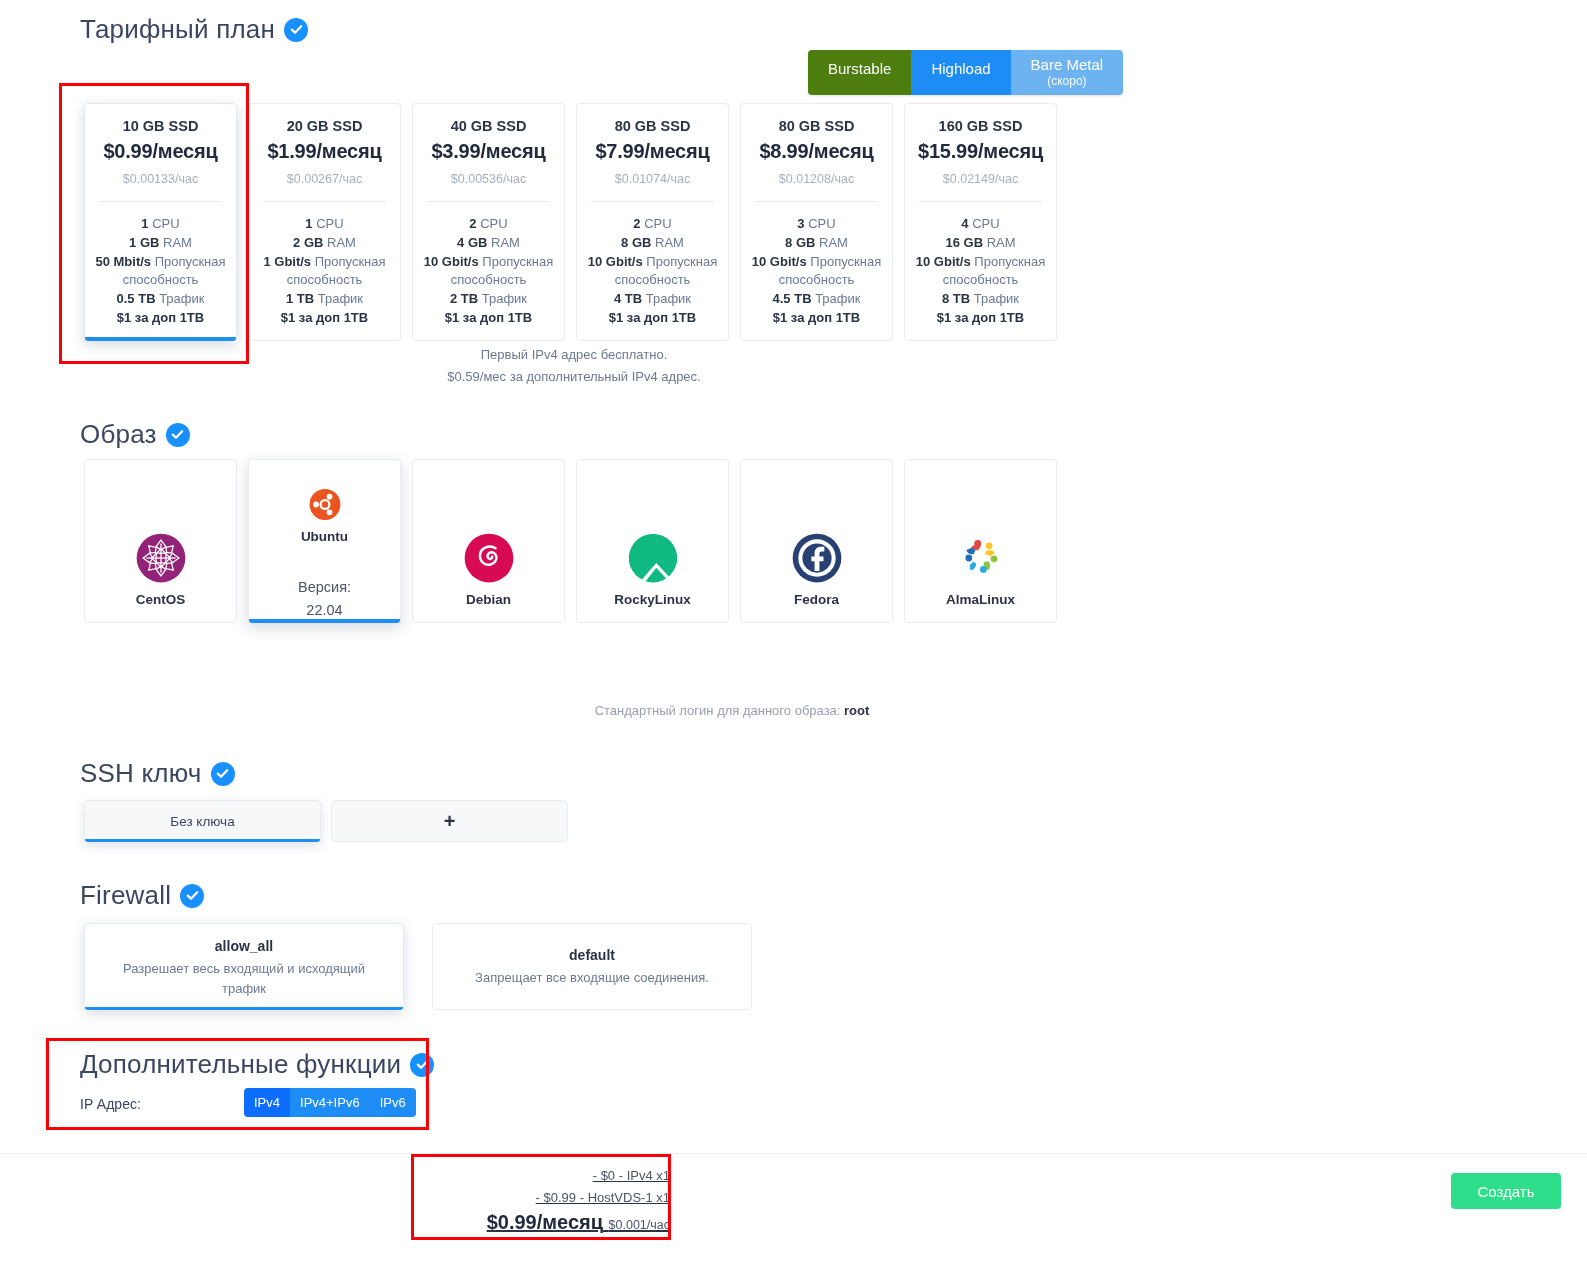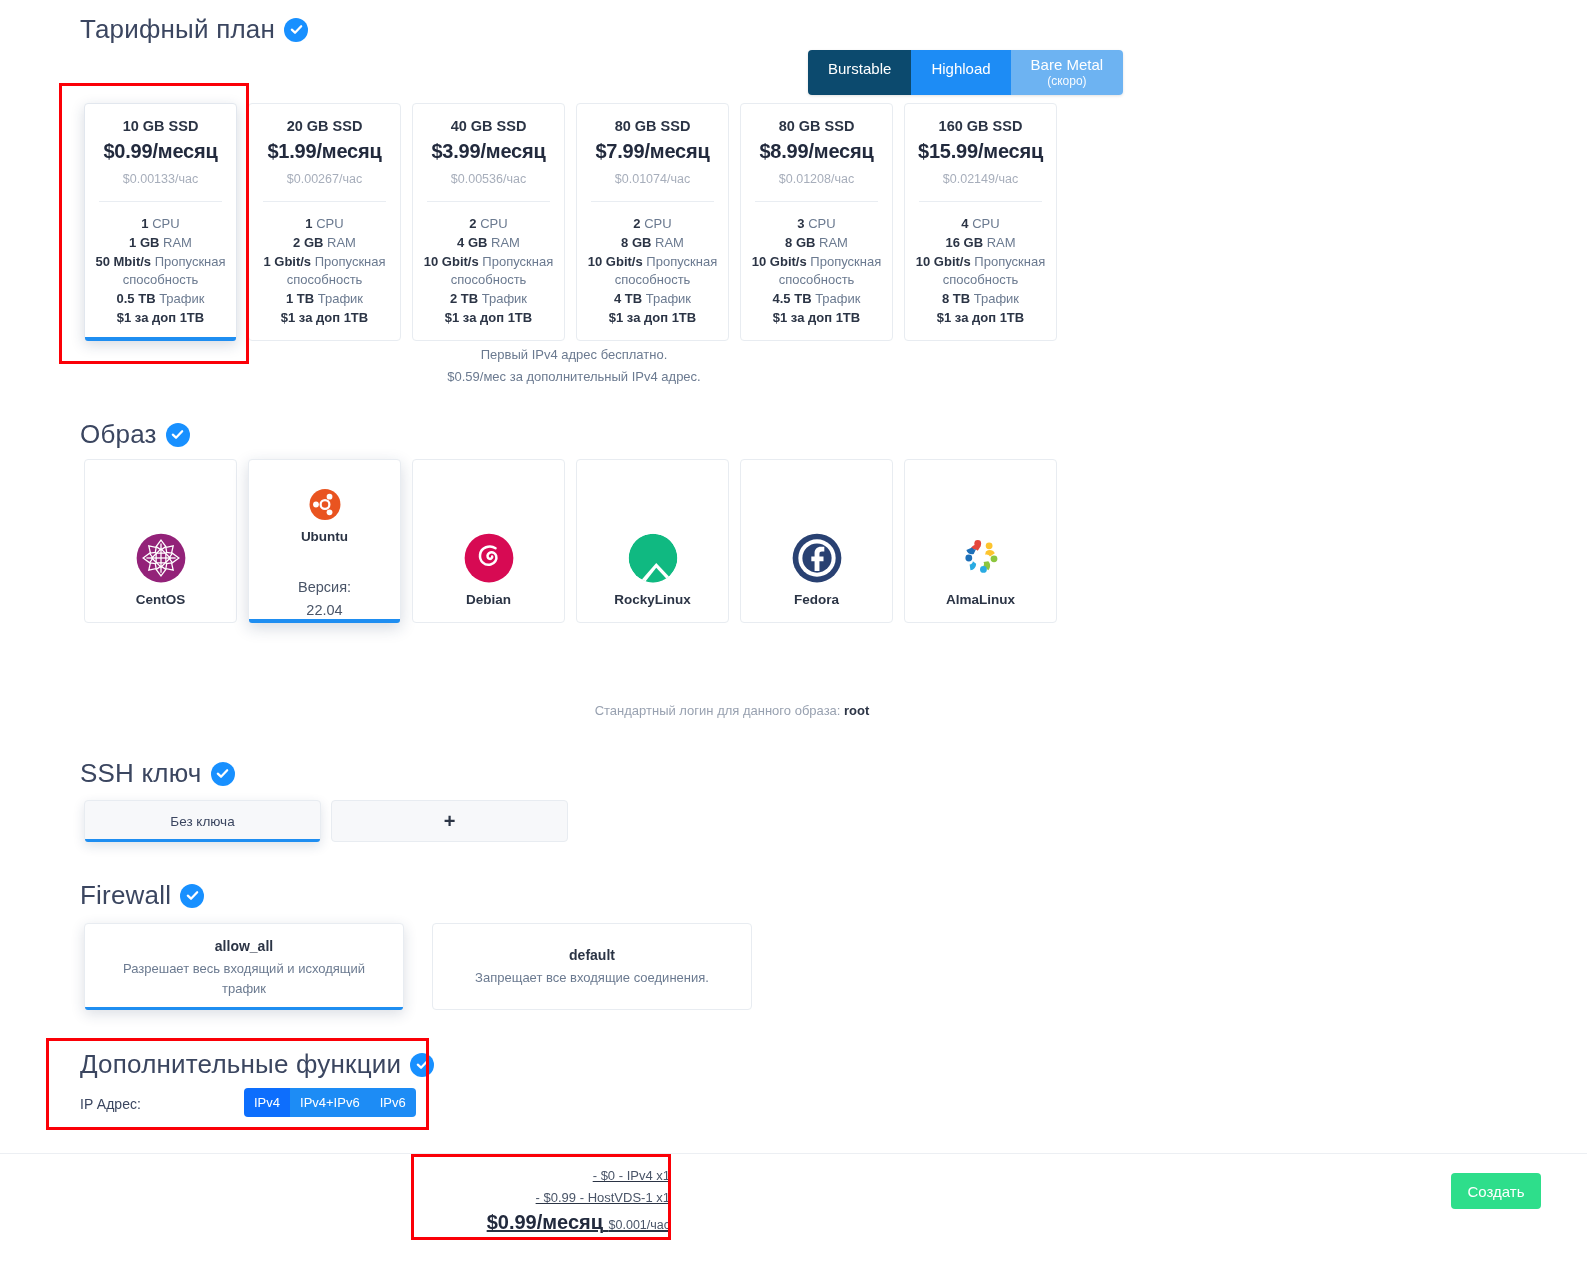--- a/index.html
+++ b/index.html
@@ -29,21 +29,21 @@
   .tabs {
     position: absolute; left: 808px; top: 50px;
     display: flex; border-radius: 4px; overflow: hidden;
     box-shadow: 0 1px 3px rgba(0,0,0,.12);
   }
   .tab {
     padding: 11px 20px; font-size: 15px; color: #fff;
     text-align: center; line-height: 1.1; cursor: pointer;
     white-space: nowrap;
   }
-  .tab.t1 { background: #0c4a6e; }
+  .tab.t1 { background: #4d7c0f; }
   .tab.t2 { background: #1d8cf5; }
   .tab.t3 { background: #6db3f2; padding-top: 7px; padding-bottom: 7px; }
   .tab .soon { display: block; font-size: 12px; opacity: .95; margin-top: 1px; }
 
   
   .plans { position: absolute; left: 84px; top: 103px; display: flex; gap: 11px; }
   .plan {
     width: 153px; min-height: 224px;
     background: #fff; border: 1px solid #e8ecf1; border-radius: 4px;
     padding: 14px 8px 0; text-align: center;
@@ -151,21 +151,21 @@
   .summary {
     position: absolute; left: 412px; top: 1155px; width: 258px;
     text-align: right; padding: 10px 0 8px; text-decoration: underline;
   }
   .summary .line { font-size: 13px; color: #4a5568; line-height: 22px; }
   .summary .total { font-size: 20px; font-weight: 700; color: #222a3d; margin-top: 2px; }
   .summary .total .per { font-size: 12.5px; font-weight: 400; color: #4a5568; }
 
   .create-btn {
     position: absolute; left: 1451px; top: 1173px;
-    width: 90px; height: 36px; background: #2ede8b;
+    width: 110px; height: 36px; background: #2ede8b;
     border: none; border-radius: 4px; color: #fff;
     font-size: 15px; font-family: inherit; cursor: pointer;
   }
 
   
   .annot { position: absolute; border: 3px solid #fb0007; pointer-events: none; }
   .annot.a1 { left: 59px;  top: 83px;   width: 190px; height: 281px; }
   .annot.a2 { left: 46px;  top: 1038px; width: 383px; height: 92px; }
   .annot.a3 { left: 411px; top: 1154px; width: 260px; height: 86px; }
 </style>

